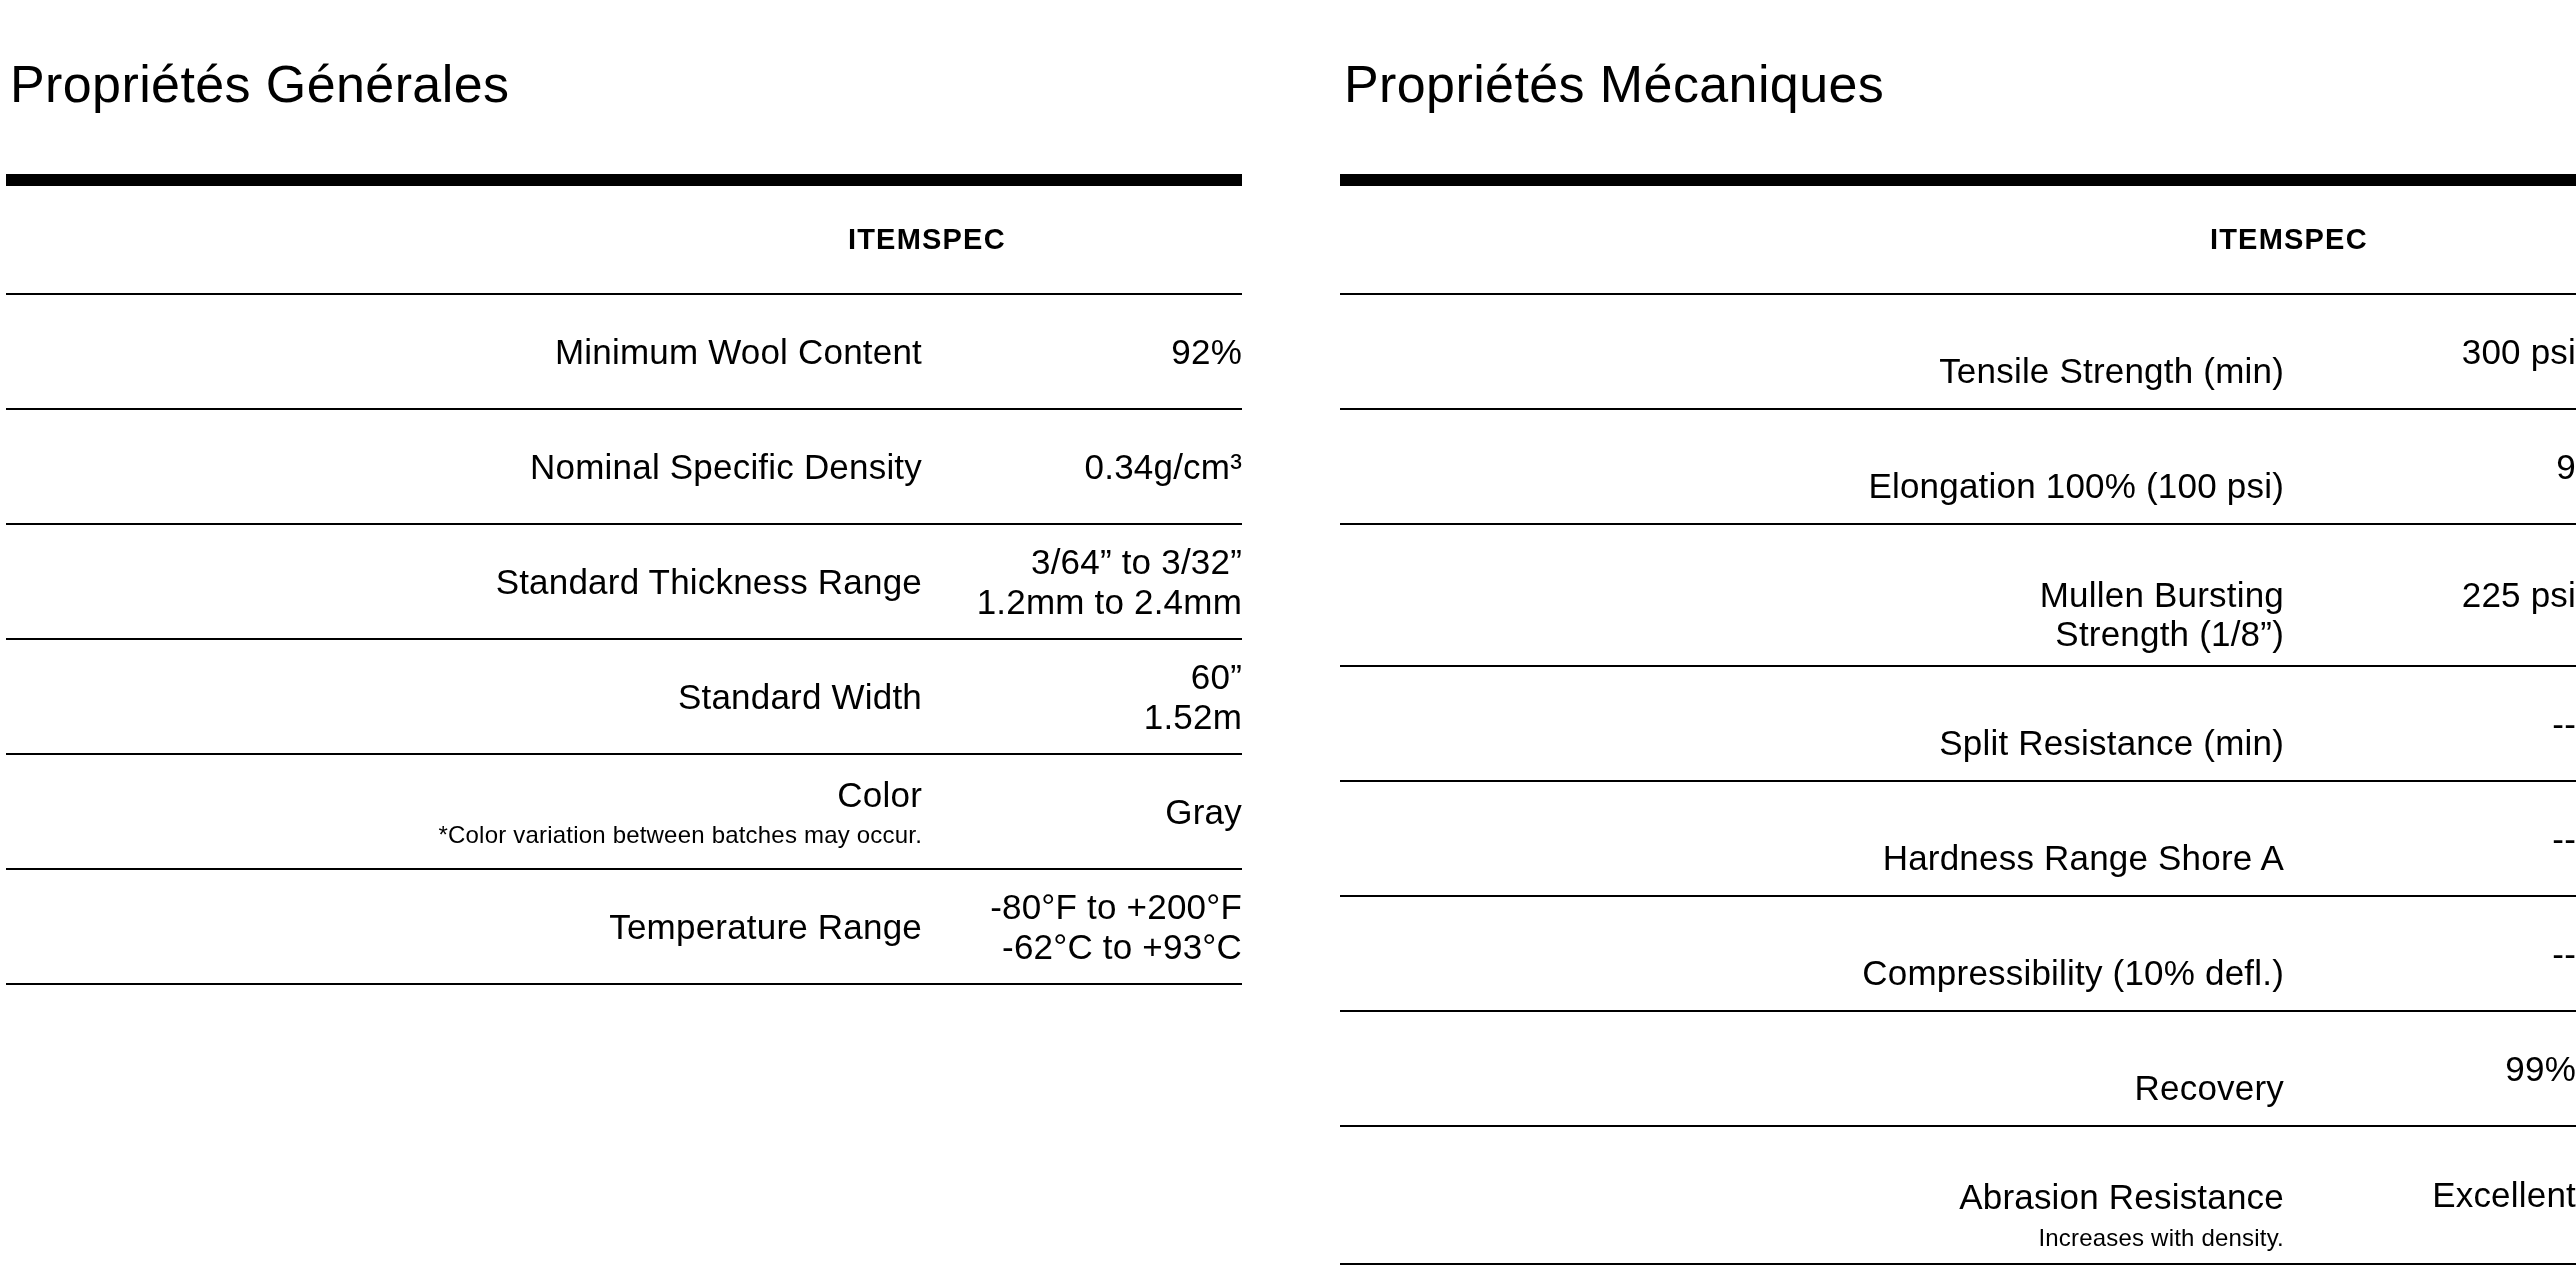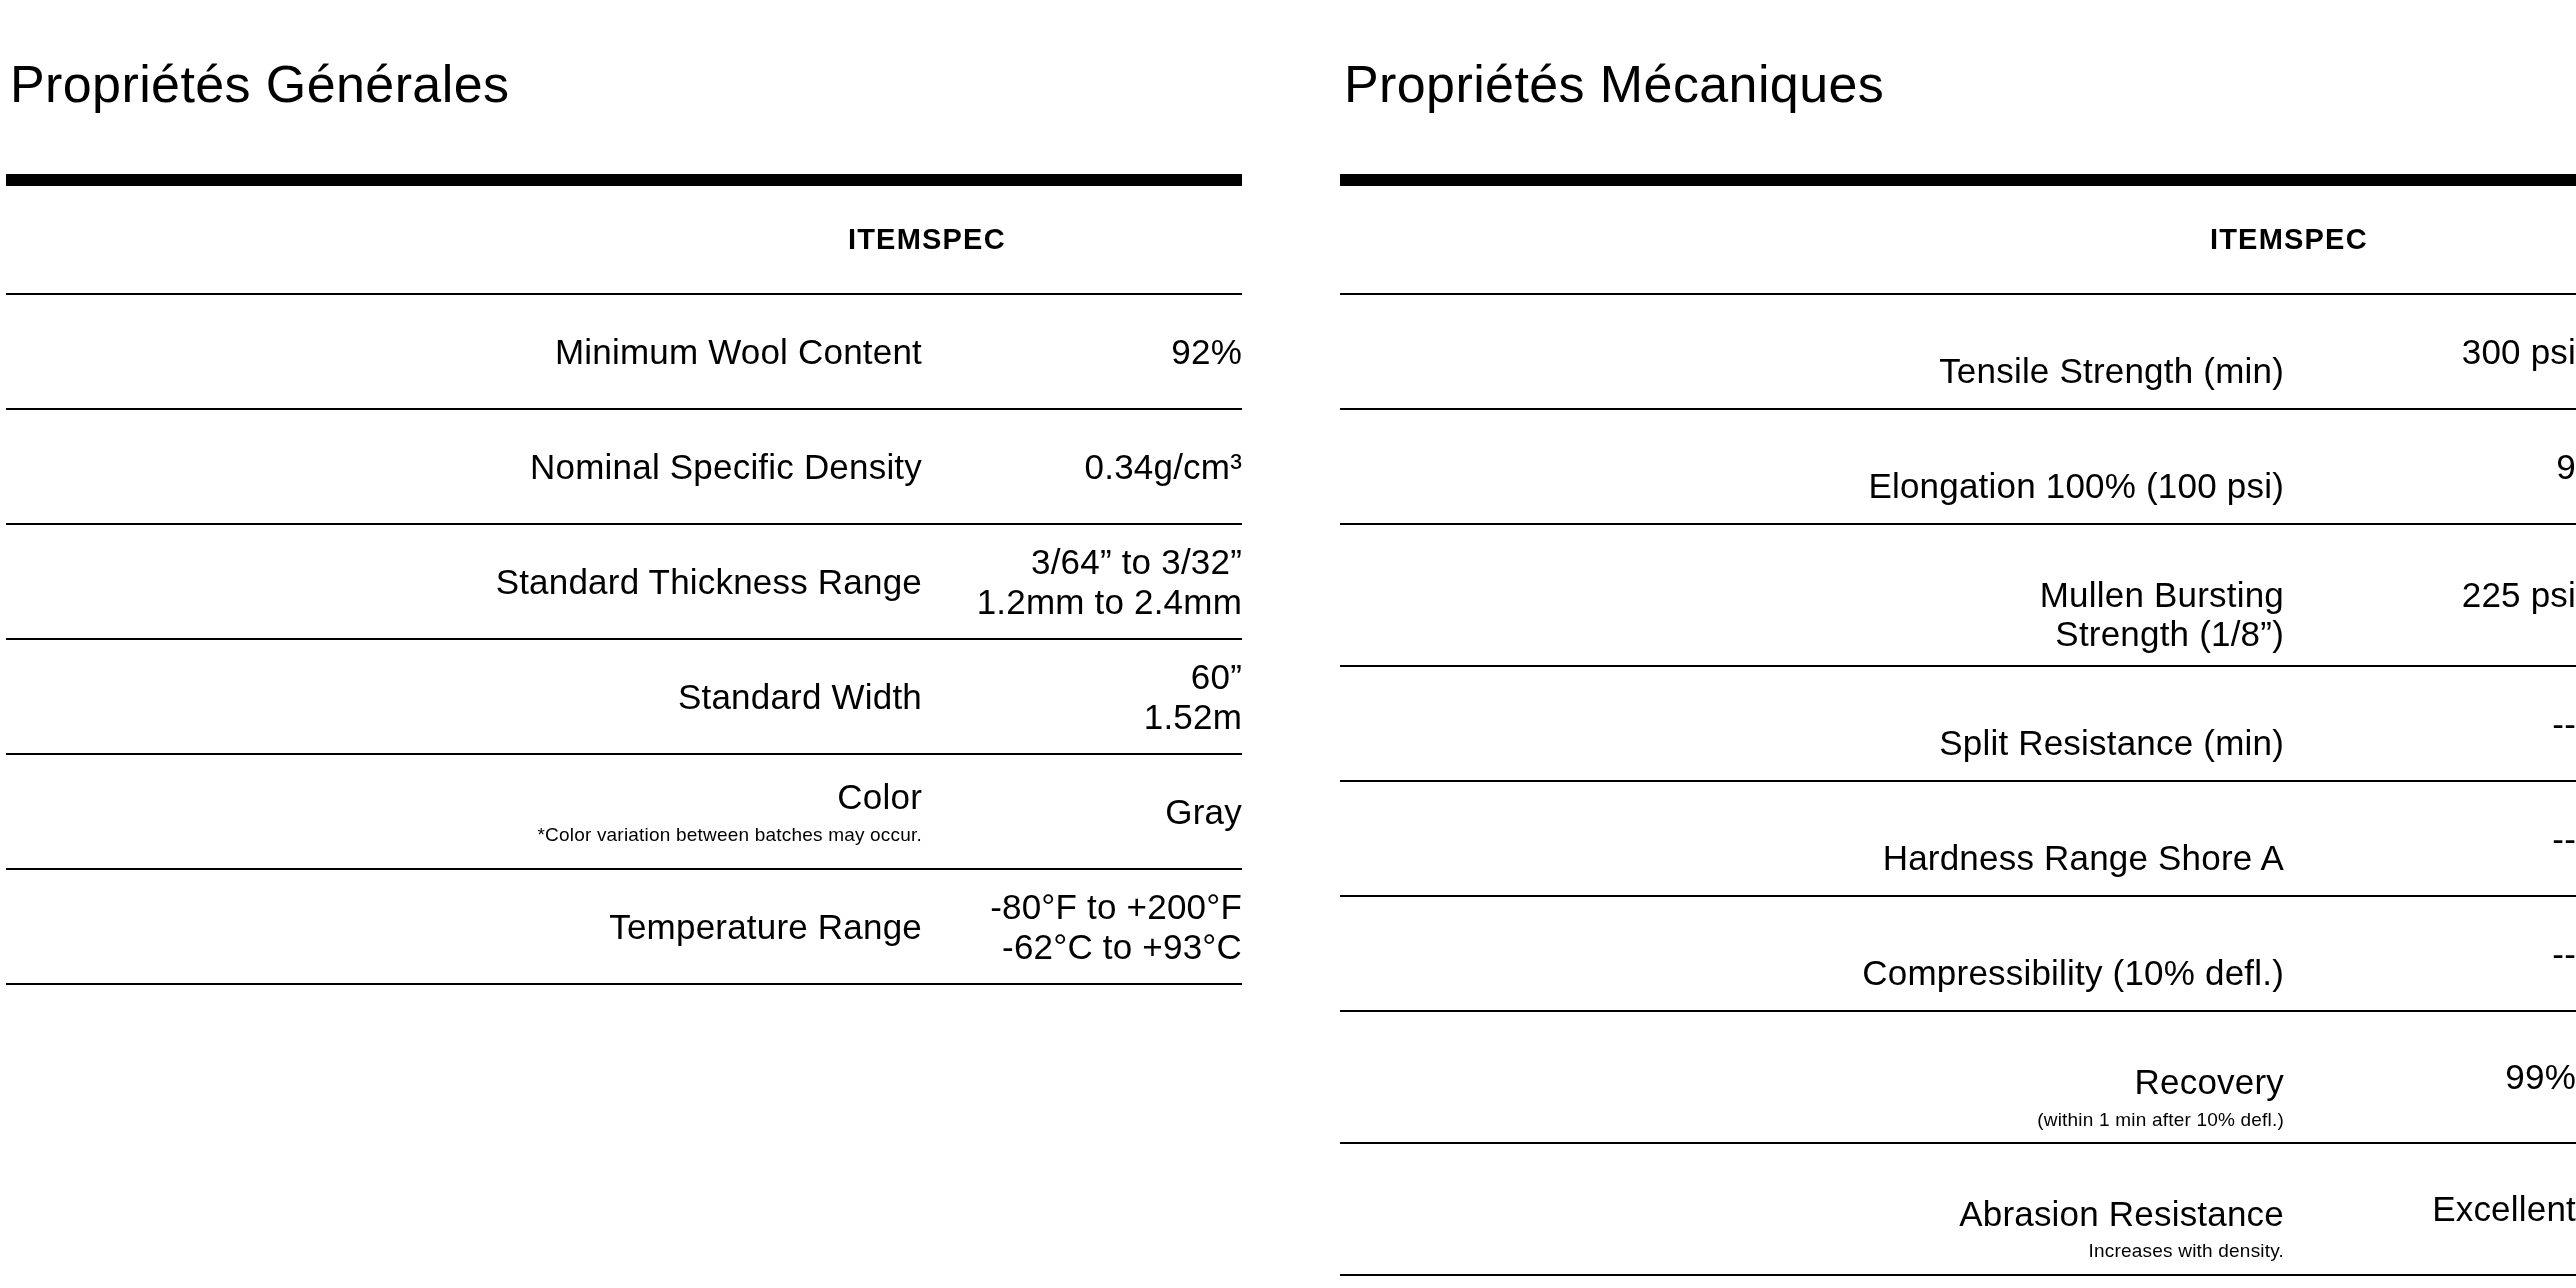--- a/index.html
+++ b/index.html
@@ -43,21 +43,21 @@
     border-bottom:2.4px solid var(--rule);
     padding:11.3px 0;
     text-align:right;
   }
   .td-item{box-sizing:border-box;padding-left:48px;}
   .t0 .td-item{width:916px;}
   .t1 .td-item{width:944px;margin-top:39px;}
   .td-spec{flex:1;}
 
   .cell-line{font-size:35px;line-height:1.12;letter-spacing:0.2px;}
-  .cell-note{font-size:19px;line-height:1.15;margin-top:7.2px;letter-spacing:0.2px;}
+  .cell-note{font-size:24px;line-height:1.15;margin-top:7.2px;letter-spacing:0.2px;}
 </style>
 </head>
 <body>
 
 <div class="page">
 
   <section class="spec-table t0">
     <h2 class="table-title">Propriétés Générales</h2>
     <div class="title-rule"></div>
     <div class="thead">
@@ -173,21 +173,20 @@
           <div class="td td-item">
             <div class="cell-line">Compressibility (10% defl.)</div>
           </div>
           <div class="td td-spec">
             <div class="cell-line">--</div>
           </div>
         </div>
         <div class="tr">
           <div class="td td-item">
             <div class="cell-line">Recovery</div>
-            <div class="cell-note">(within 1 min after 10% defl.)</div>
           </div>
           <div class="td td-spec">
             <div class="cell-line">99%</div>
           </div>
         </div>
         <div class="tr">
           <div class="td td-item">
             <div class="cell-line">Abrasion Resistance</div>
             <div class="cell-note">Increases with density.</div>
           </div>

